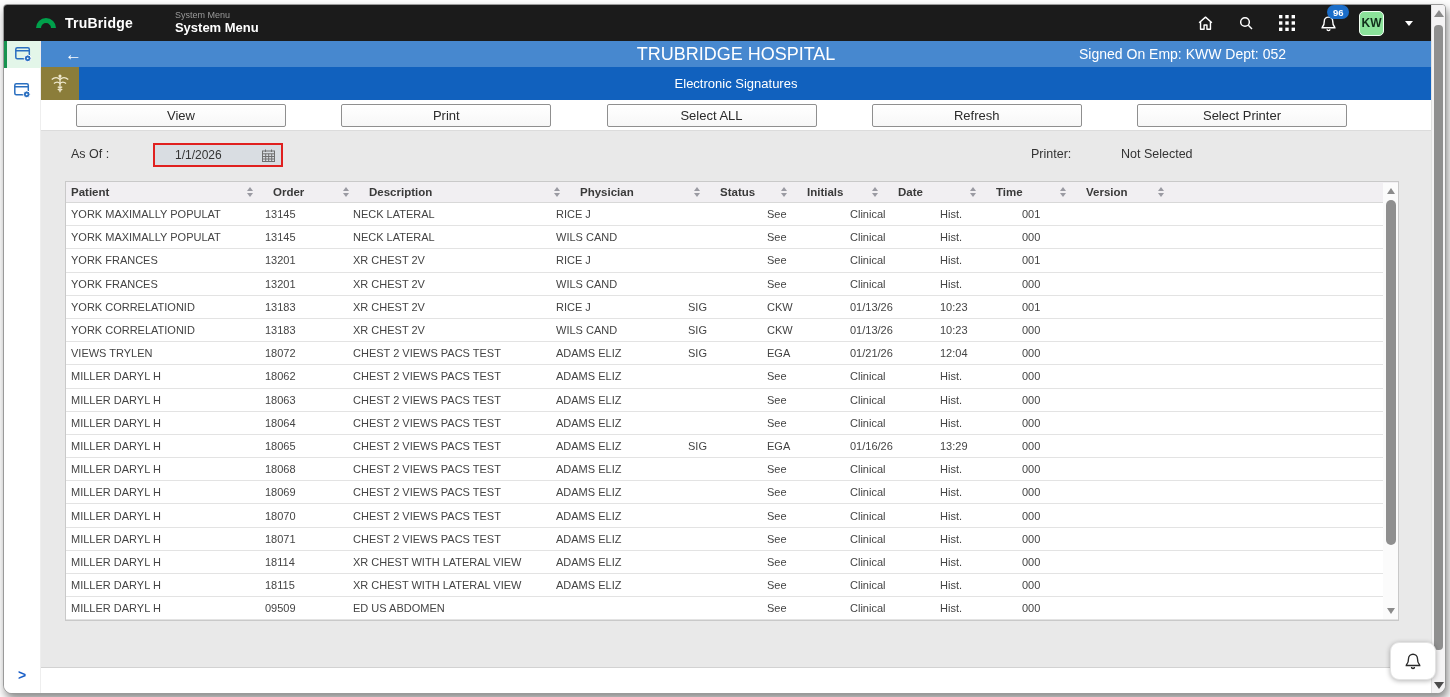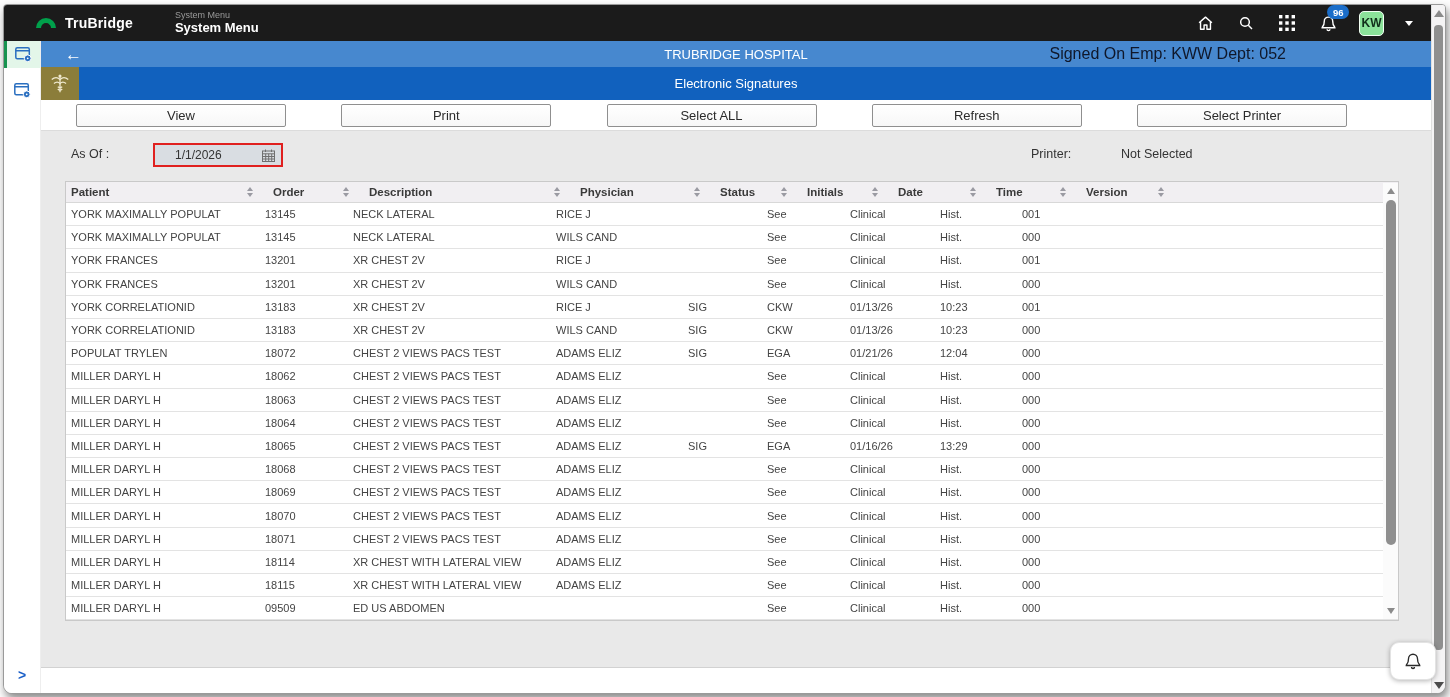--- a/index.html
+++ b/index.html
@@ -37,22 +37,22 @@
   .side-item{ height:27px; display:flex; align-items:center; justify-content:center; cursor:pointer; }
   .side-item.active{ background:#e3f6e9; border-left:3px solid #17934f; }
   .side-item + .side-item{ margin-top:9px; }
   .side-expand{ position:absolute; bottom:10px; left:0; width:100%; text-align:center;
                 color:#1a5fc8; font-weight:700; font-size:14px; cursor:pointer; }
 
   .main{ flex:1; display:flex; flex-direction:column; min-width:0; }
 
   .bar1{ height:26px; background:#4788cf; position:relative; display:flex; align-items:center; flex:none; }
   .back-arrow{ color:#fff; font-size:17px; font-weight:700; margin-left:24px; cursor:pointer; line-height:1; }
-  .bar1-title{ position:absolute; left:0; right:0; text-align:center; color:#fff; font-size:13px; }
-  .signed-on{ position:absolute; right:145px; color:#0f172a; font-size:16px; }
+  .bar1-title{ position:absolute; left:0; right:0; text-align:center; color:#fff; font-size:18px; }
+  .signed-on{ position:absolute; right:145px; color:#ffffff; font-size:14px; }
 
   .bar2{ height:33px; background:#1161be; position:relative; display:flex; align-items:center; flex:none; }
   .caduceus-box{ width:38px; height:33px; background:#8b7d3a; display:flex; align-items:center; justify-content:center; }
   .bar2-title{ position:absolute; left:0; right:0; text-align:center; color:#fff; font-size:13px; }
 
   .toolbar{ height:31px; background:#fff; border-bottom:1px solid #dcdcdc; flex:none;
             display:flex; align-items:center; padding-left:35px; padding-right:84px; justify-content:space-between; }
   .tbtn{ width:210px; height:23px; background:linear-gradient(#ffffff,#f7f7f7); border:1px solid #8f8f8f;
          border-radius:2px; font-family:"Liberation Sans",sans-serif; font-size:13px; color:#2b2b2b; cursor:pointer; }
 
@@ -367,21 +367,21 @@
                   <div class="td">XR CHEST 2V</div>
                   <div class="td">WILS CAND</div>
                   <div class="td">SIG</div>
                   <div class="td">CKW</div>
                   <div class="td">01/13/26</div>
                   <div class="td">10:23</div>
                   <div class="td">000</div>
                   <div class="td"></div>
                 </div>
                 <div class="tr">
-                  <div class="td">POPULAT TRYLEN</div>
+                  <div class="td">VIEWS TRYLEN</div>
                   <div class="td">18072</div>
                   <div class="td">CHEST 2 VIEWS PACS TEST</div>
                   <div class="td">ADAMS ELIZ</div>
                   <div class="td">SIG</div>
                   <div class="td">EGA</div>
                   <div class="td">01/21/26</div>
                   <div class="td">12:04</div>
                   <div class="td">000</div>
                   <div class="td"></div>
                 </div>

